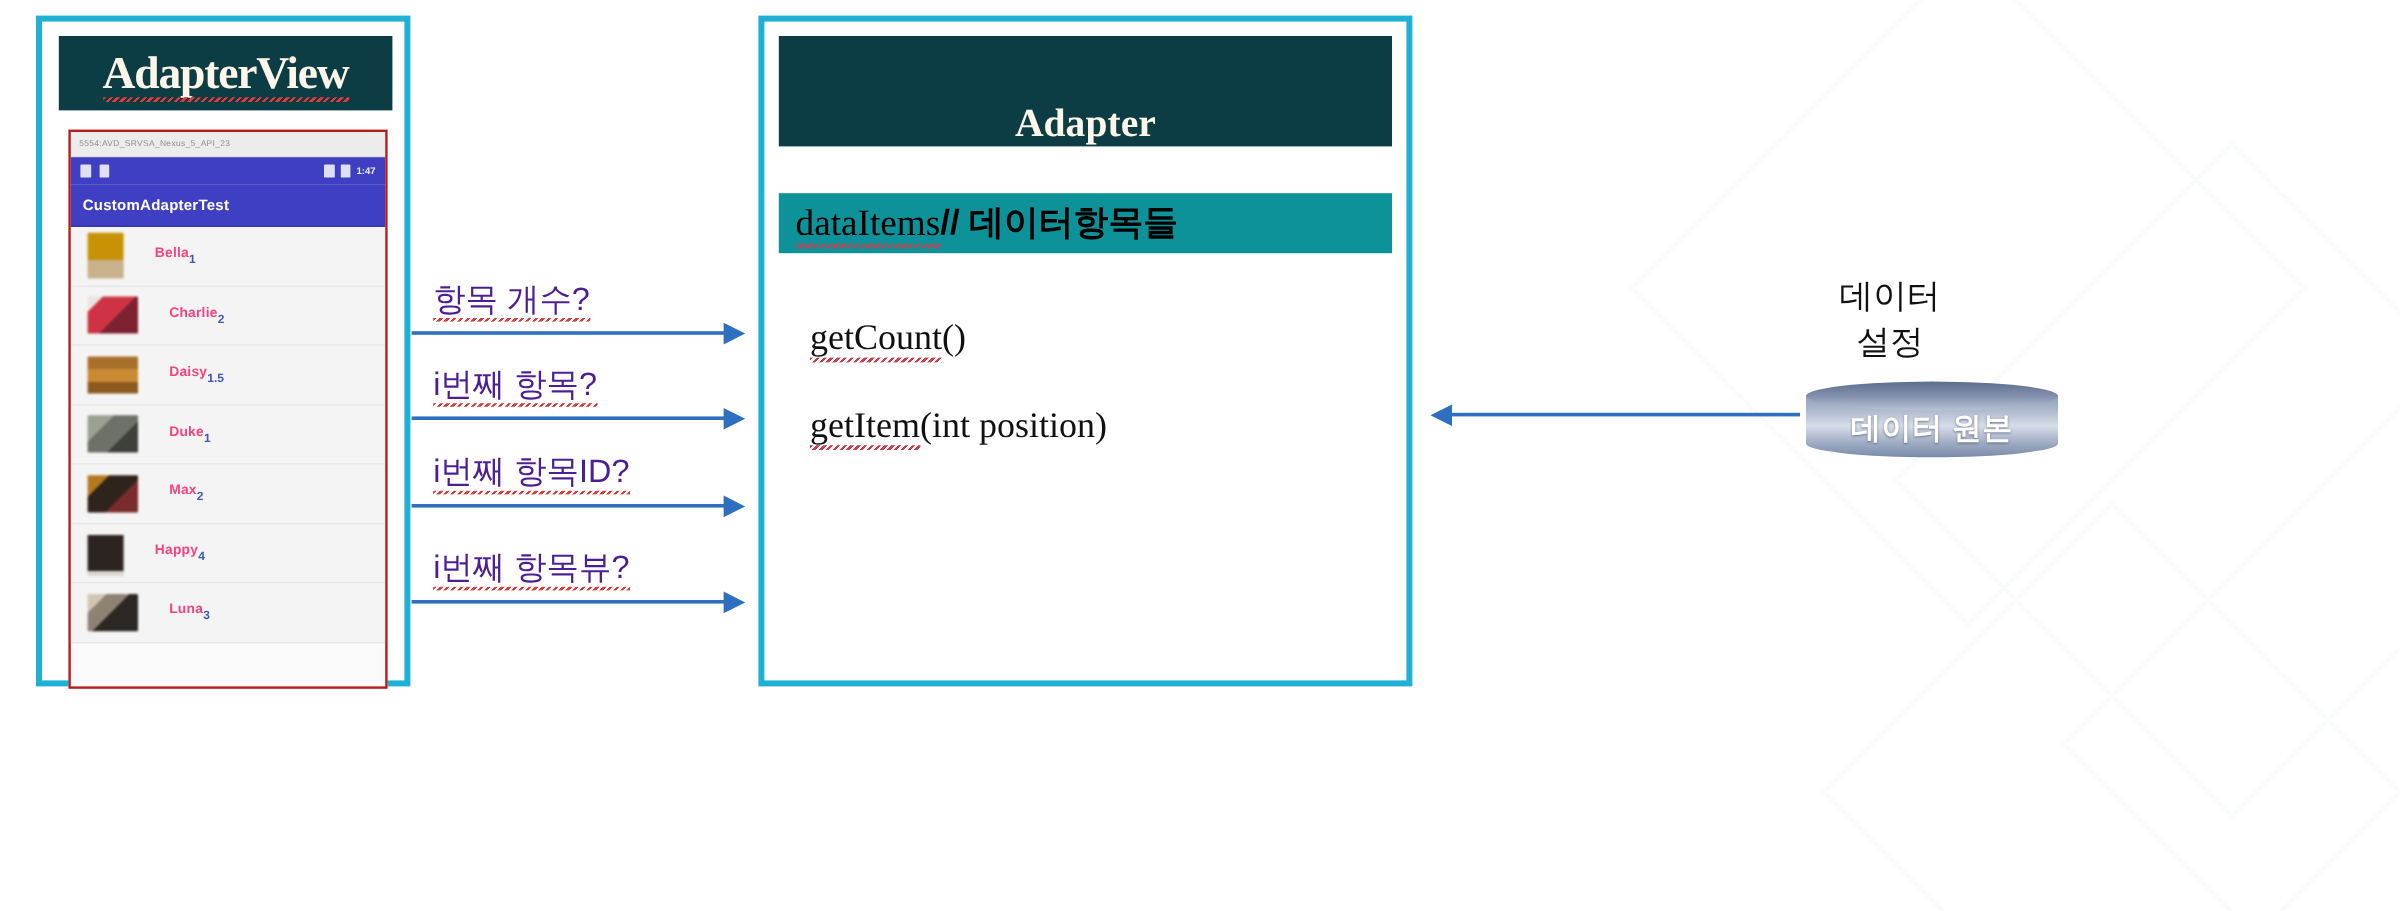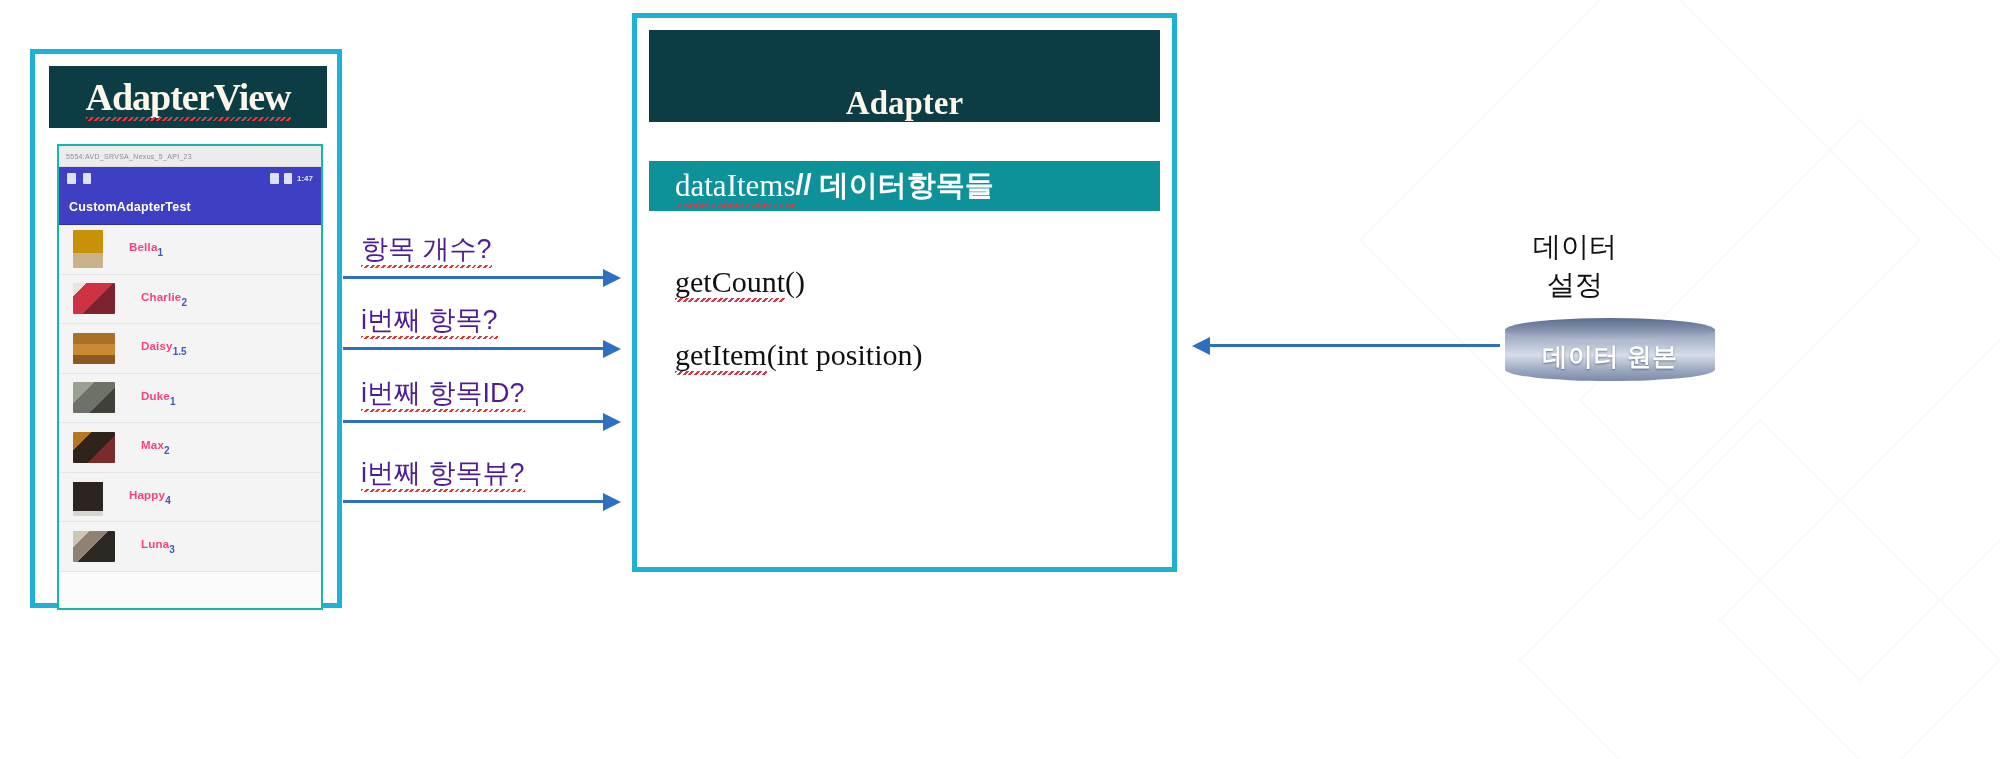--- a/index.html
+++ b/index.html
@@ -5,39 +5,39 @@
   html,body{margin:0;padding:0;background:#ffffff;}
   body{width:2000px;height:759px;position:relative;overflow:hidden;
        font-family:"Liberation Sans",sans-serif;}
 
   
   .watermark{position:absolute;right:0;top:0;width:700px;height:759px;opacity:.35;pointer-events:none;}
 
   
   #adapterview-panel{
     position:absolute;left:30px;top:13px;width:312px;height:559px;
-    border:5px solid #1fb0d5;background:#ffffff;box-sizing:border-box;margin-top:36px;
+    border:5px solid #1fb0d5;background:#ffffff;box-sizing:border-box;
   }
   #adapterview-title{
     position:absolute;left:14px;top:12px;width:278px;height:62px;
     background:#0d3d44;color:#fdf6e9;
     font-family:"Liberation Serif",serif;font-weight:bold;font-size:38px;
     display:flex;align-items:center;justify-content:center;letter-spacing:-1px;
     white-space:nowrap;
   }
   #adapterview-title .sq{position:relative;}
   #adapterview-title .sq::after{
     content:"";position:absolute;left:0;right:0;bottom:-2px;height:4px;
     background:repeating-linear-gradient(135deg,#e03a3a 0 2px,transparent 2px 4px);
   }
 
   
   #emulator{
     position:absolute;left:22px;top:90px;width:266px;height:466px;
-    border:2px solid #14b8a6;background:#fafafa;box-sizing:border-box;overflow:hidden;text-align:right;
+    border:2px solid #b91c1c;background:#fafafa;box-sizing:border-box;overflow:hidden;text-align:right;
   }
   #emulator-titlebar{
     height:20px;background:#ececec;border-bottom:1px solid #e0dede;
     display:flex;align-items:center;padding-left:7px;
   }
   #emulator-titlebar span{
     font-size:7px;color:#8d8d92;filter:blur(.55px);letter-spacing:.3px;
     white-space:nowrap;font-family:"Liberation Sans",sans-serif;
   }
   #status-bar{
@@ -80,22 +80,22 @@
     border:5px solid #1fb0d5;background:#ffffff;box-sizing:border-box;
   }
   #adapter-title{
     position:absolute;left:12px;top:12px;width:511px;height:92px;
     background:#0d3d44;color:#fdf6e9;
     font-family:"Liberation Serif",serif;font-weight:bold;font-size:33px;
     display:flex;align-items:flex-end;justify-content:center;
   }
   #dataitems-banner{
     position:absolute;left:12px;top:143px;width:511px;height:50px;
-    background:#0e9299;display:flex;align-items:center;padding-left:26px;
-    color:#ffffff;font-family:"Liberation Serif",serif;font-size:31px;
+    background:#0e9299;display:flex;align-items:center;padding-left:14px;
+    color:#000000;font-family:"Liberation Serif",serif;font-size:31px;
     box-sizing:border-box;white-space:nowrap;
   }
   #dataitems-banner .mono-name{position:relative;font-weight:normal;}
   #dataitems-banner .mono-name::after{
     content:"";position:absolute;left:0;right:0;bottom:-3px;height:4px;
     background:repeating-linear-gradient(135deg,#d33b4a 0 2px,transparent 2px 4px);
   }
   #dataitems-banner .comment{font-family:"Liberation Sans",sans-serif;
     font-size:29px;font-weight:bold;}
 

